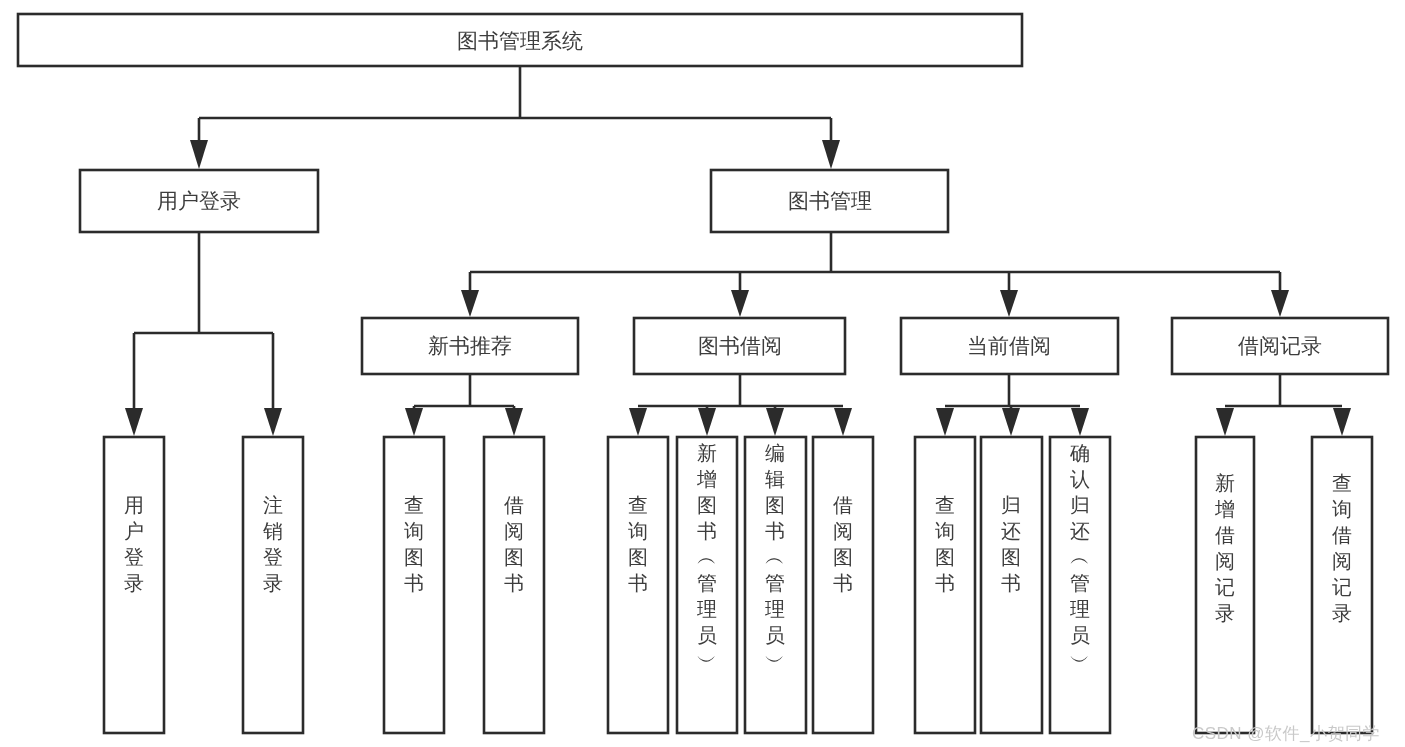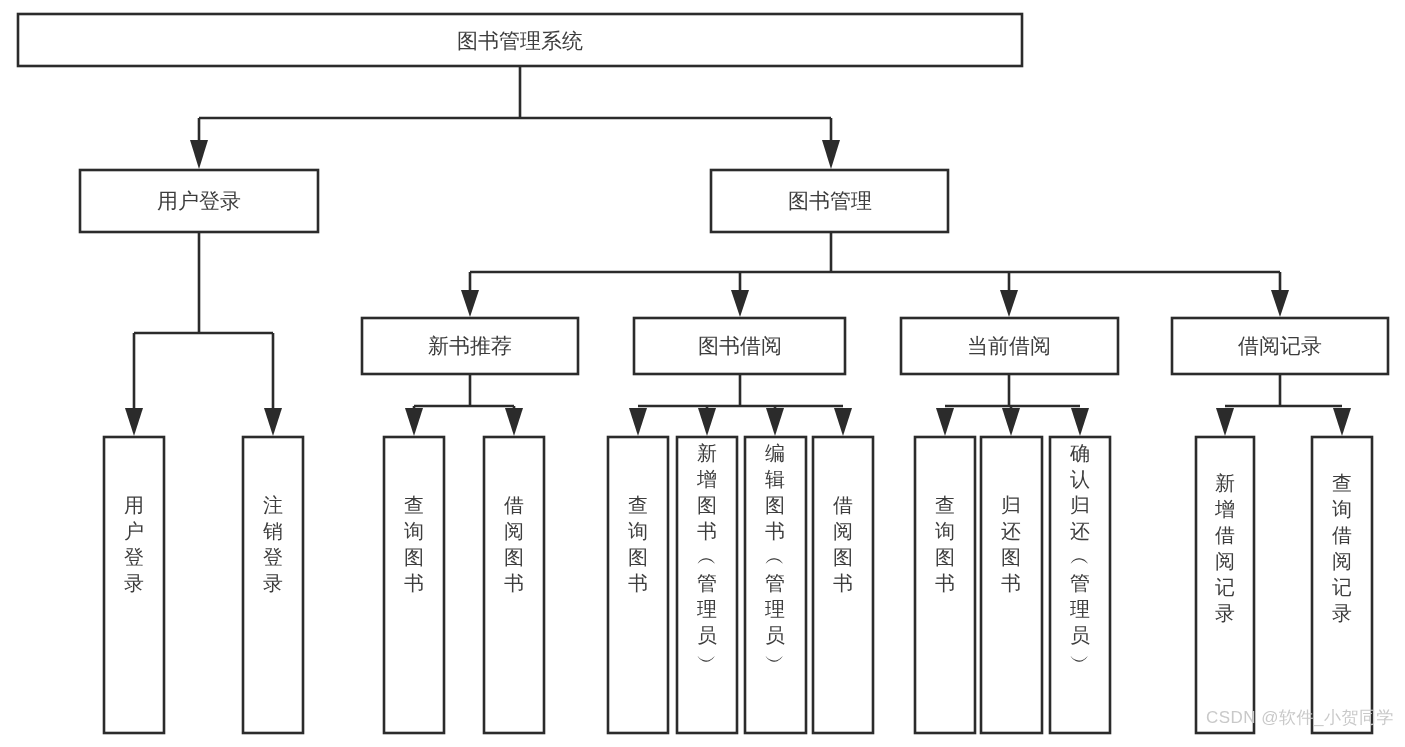--- a/index.html
+++ b/index.html
@@ -11,21 +11,20 @@
     width: 1405px;
     height: 747px;
     font-family: "Liberation Sans", "DejaVu Sans", sans-serif;
     overflow: hidden;
     position: relative;
   }
   #diagram-root {
     position: relative;
     width: 1388px;
     height: 747px;
-    padding-left: 14px;
   }
   svg.tree {
     position: absolute;
     top: 0;
     left: 0;
     width: 1405px;
     height: 747px;
     display: block;
   }
   .node-box {
@@ -52,21 +51,21 @@
   }
   .node-label-vertical {
     fill: #3d3d3d;
     font-family: "Liberation Sans", "DejaVu Sans", sans-serif;
     font-size: 20px;
     text-anchor: middle;
   }
   .watermark {
     position: absolute;
     right: 8px;
-    bottom: 18px;
+    bottom: 2px;
     font-family: "Liberation Sans", "DejaVu Sans", sans-serif;
     font-size: 17px;
     color: #c9c9c9;
     letter-spacing: 0.5px;
     white-space: nowrap;
     pointer-events: none;
   }
 </style>
 </head>
 <body>

